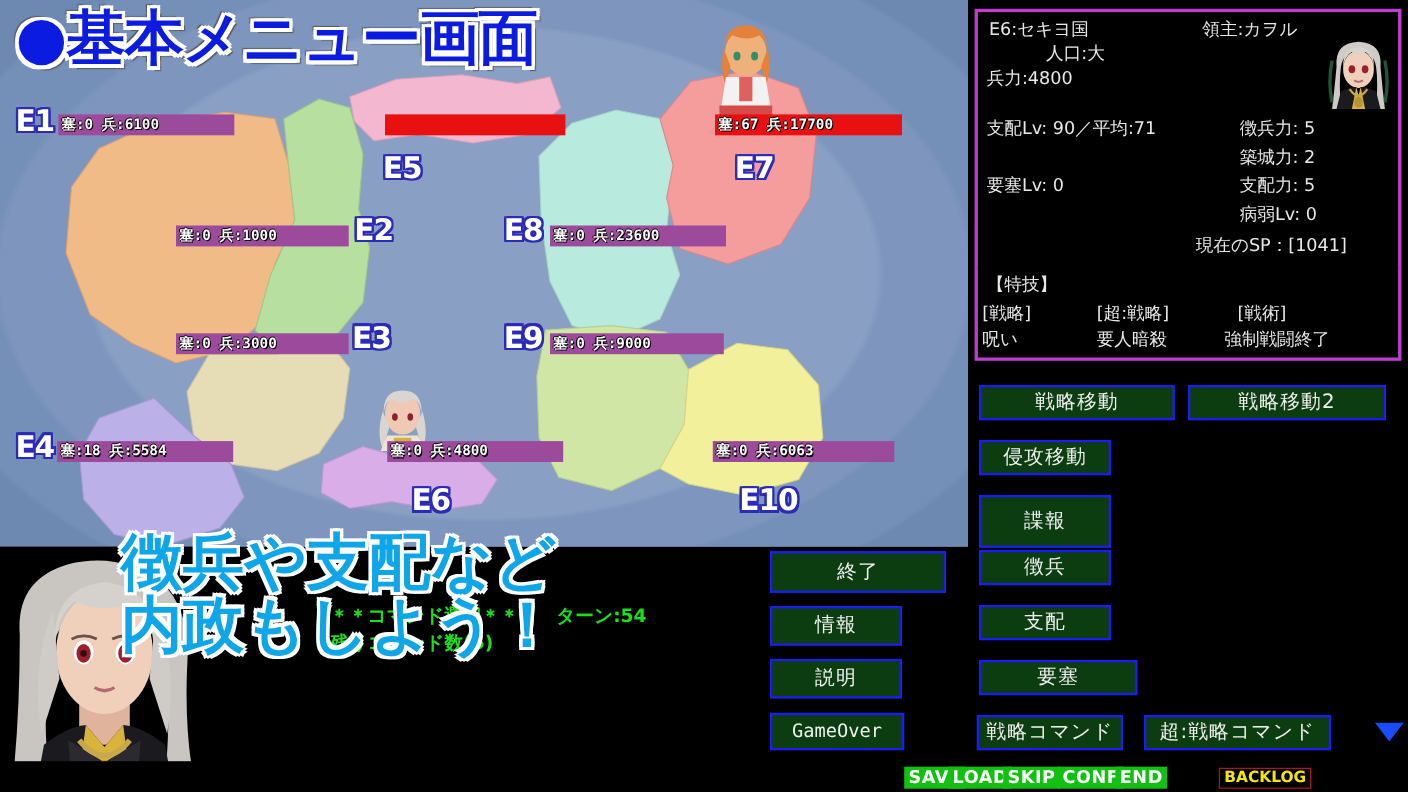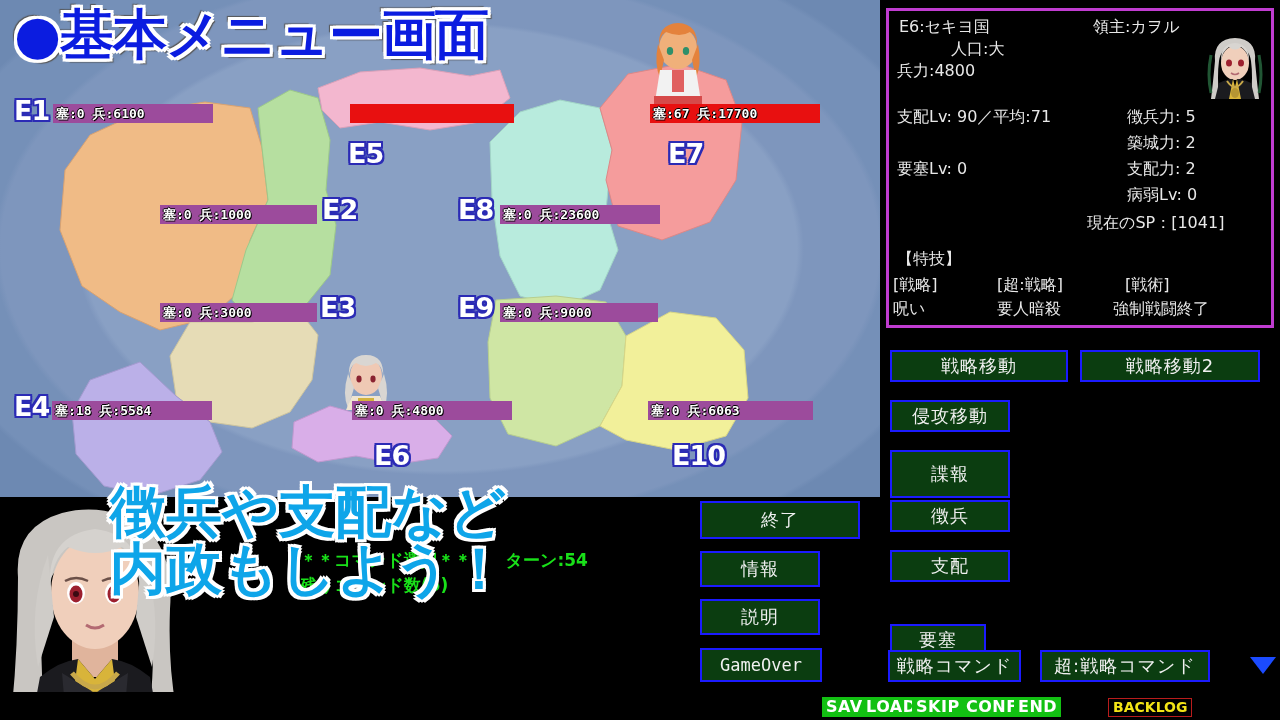--- a/index.html
+++ b/index.html
@@ -301,21 +301,21 @@
         <path d="M4,20 Q0,40 4,58" stroke="#2f7a4a" stroke-width="3" fill="none" opacity="0.7"></path>
         <path d="M52,20 Q56,40 52,58" stroke="#2f7a4a" stroke-width="3" fill="none" opacity="0.7"></path>
       </svg>
     </div>
 
     <div class="ip" style="left:8px;top:96px;text-align:right;">支配Lv: 90／平均:71</div>
     <div class="ip" style="left:8px;top:148px;">要塞Lv: 0</div>
 
     <div class="ip" style="left:238px;top:96px;">徴兵力: 5</div>
     <div class="ip" style="left:238px;top:122px;">築城力: 2</div>
-    <div class="ip" style="left:238px;top:148px;">支配力: 2</div>
+    <div class="ip" style="left:238px;top:148px;">支配力: 5</div>
     <div class="ip" style="left:238px;top:174px;">病弱Lv: 0</div>
     <div class="ip" style="left:198px;top:202px;">現在のSP：[1041]</div>
 
     <div id="skill-sep"></div>
 
     <div class="ip" style="left:8px;top:238px;">【特技】</div>
     <div class="ip" style="left:4px;top:264px;">[戦略]</div>
     <div class="ip" style="left:108px;top:264px;">[超:戦略]</div>
     <div class="ip" style="left:236px;top:264px;text-align:right;">[戦術]</div>
     <div class="ip" style="left:4px;top:288px;">呪い</div>
@@ -328,21 +328,21 @@
 <div class="cbtn" style="left:700px;top:551px;width:120px;height:36px;">情報</div>
 <div class="cbtn" style="left:700px;top:599px;width:120px;height:36px;">説明</div>
 <div class="cbtn lat" style="left:700px;top:648px;width:122px;height:34px;">GameOver</div>
 
 <div class="cbtn" style="left:890px;top:350px;width:178px;height:32px;">戦略移動</div>
 <div class="cbtn" style="left:1080px;top:350px;width:180px;height:32px;">戦略移動2</div>
 <div class="cbtn" style="left:890px;top:400px;width:120px;height:32px;">侵攻移動</div>
 <div class="cbtn" style="left:890px;top:450px;width:120px;height:48px;">諜報</div>
 <div class="cbtn" style="left:890px;top:500px;width:120px;height:32px;">徴兵</div>
 <div class="cbtn" style="left:890px;top:550px;width:120px;height:32px;">支配</div>
-<div class="cbtn" style="left:890px;top:624px;width:96px;height:32px;">要塞</div>
+<div class="cbtn" style="left:890px;top:600px;width:144px;height:32px;">要塞</div>
 <div class="cbtn" style="left:888px;top:650px;width:133px;height:32px;">戦略コマンド</div>
 <div class="cbtn" style="left:1040px;top:650px;width:170px;height:32px;">超:戦略コマンド</div>
 
 <div id="next-arrow"></div>
 
 <div id="bottom-bar">
   <div class="sysbtn" style="left:822px;">SAVE</div>
   <div class="sysbtn" style="left:862px;">LOAD</div>
   <div class="sysbtn" style="left:912px;">SKIP</div>
   <div class="sysbtn" style="left:962px;">CONF</div>

